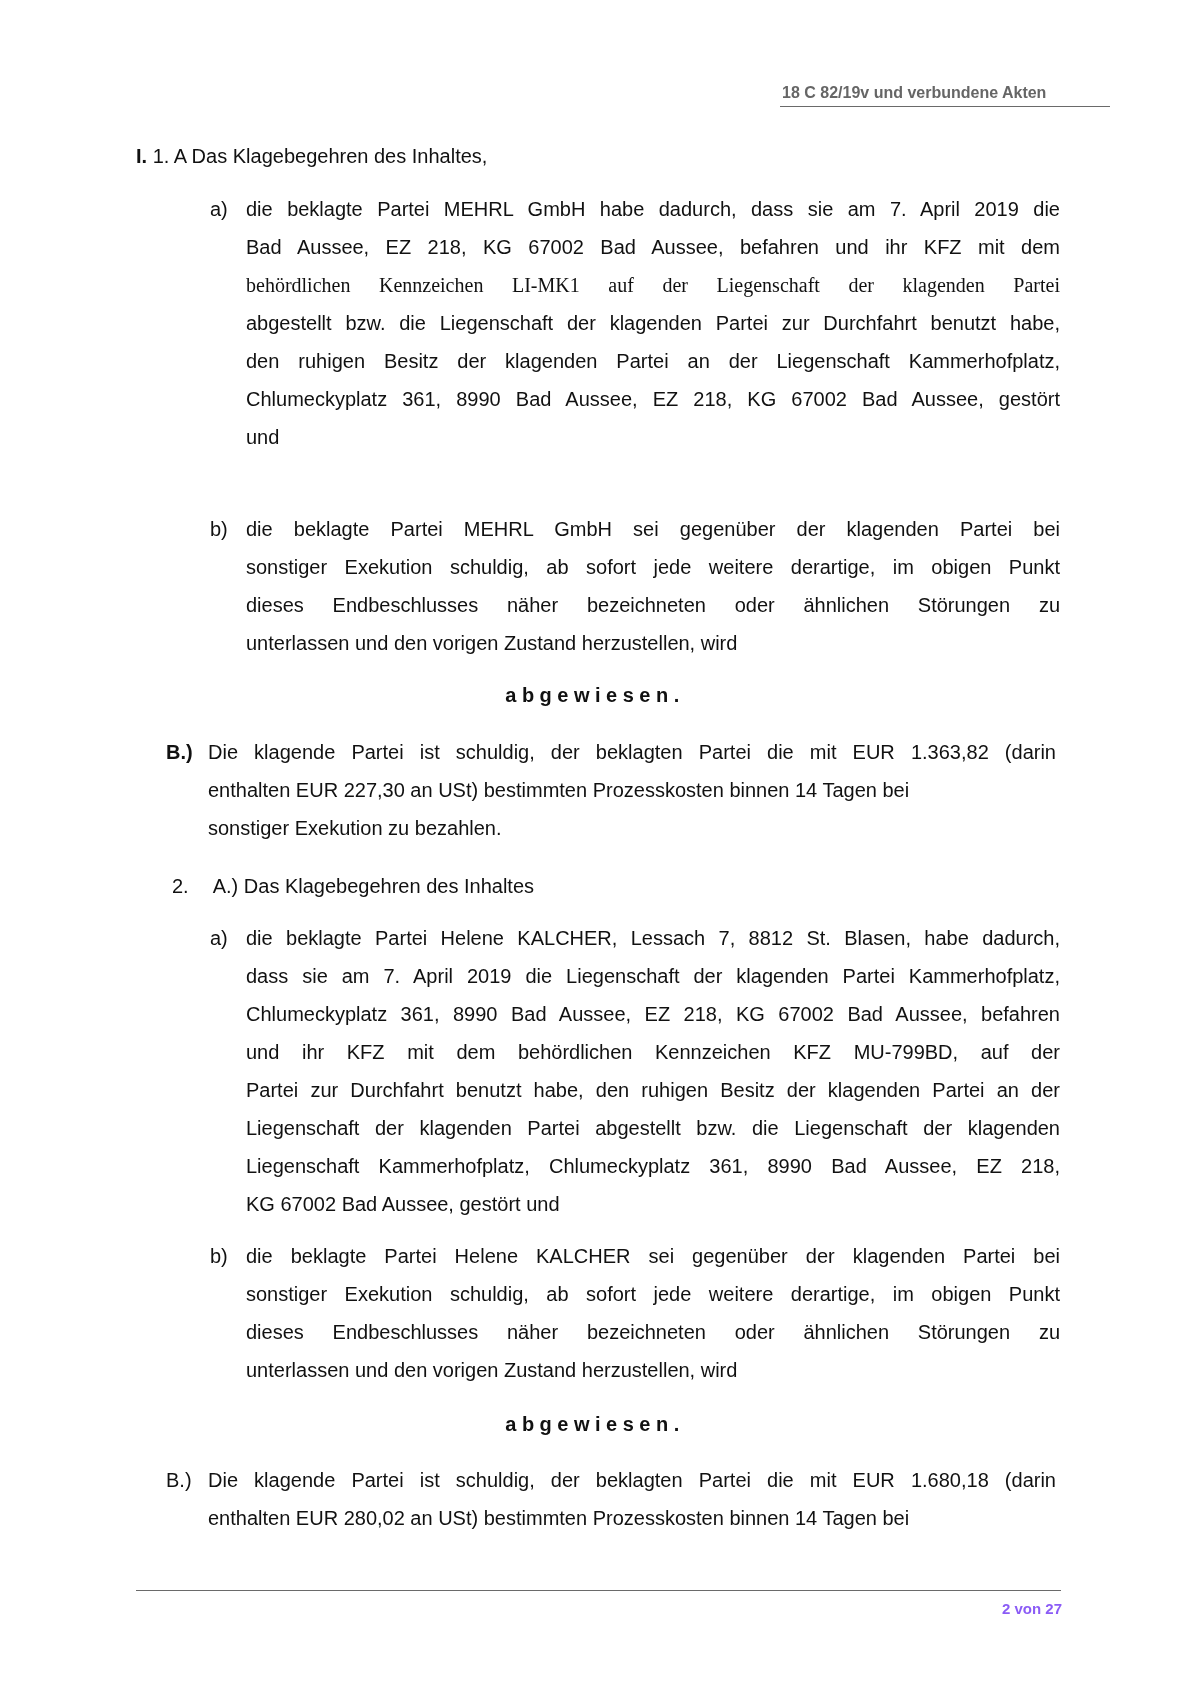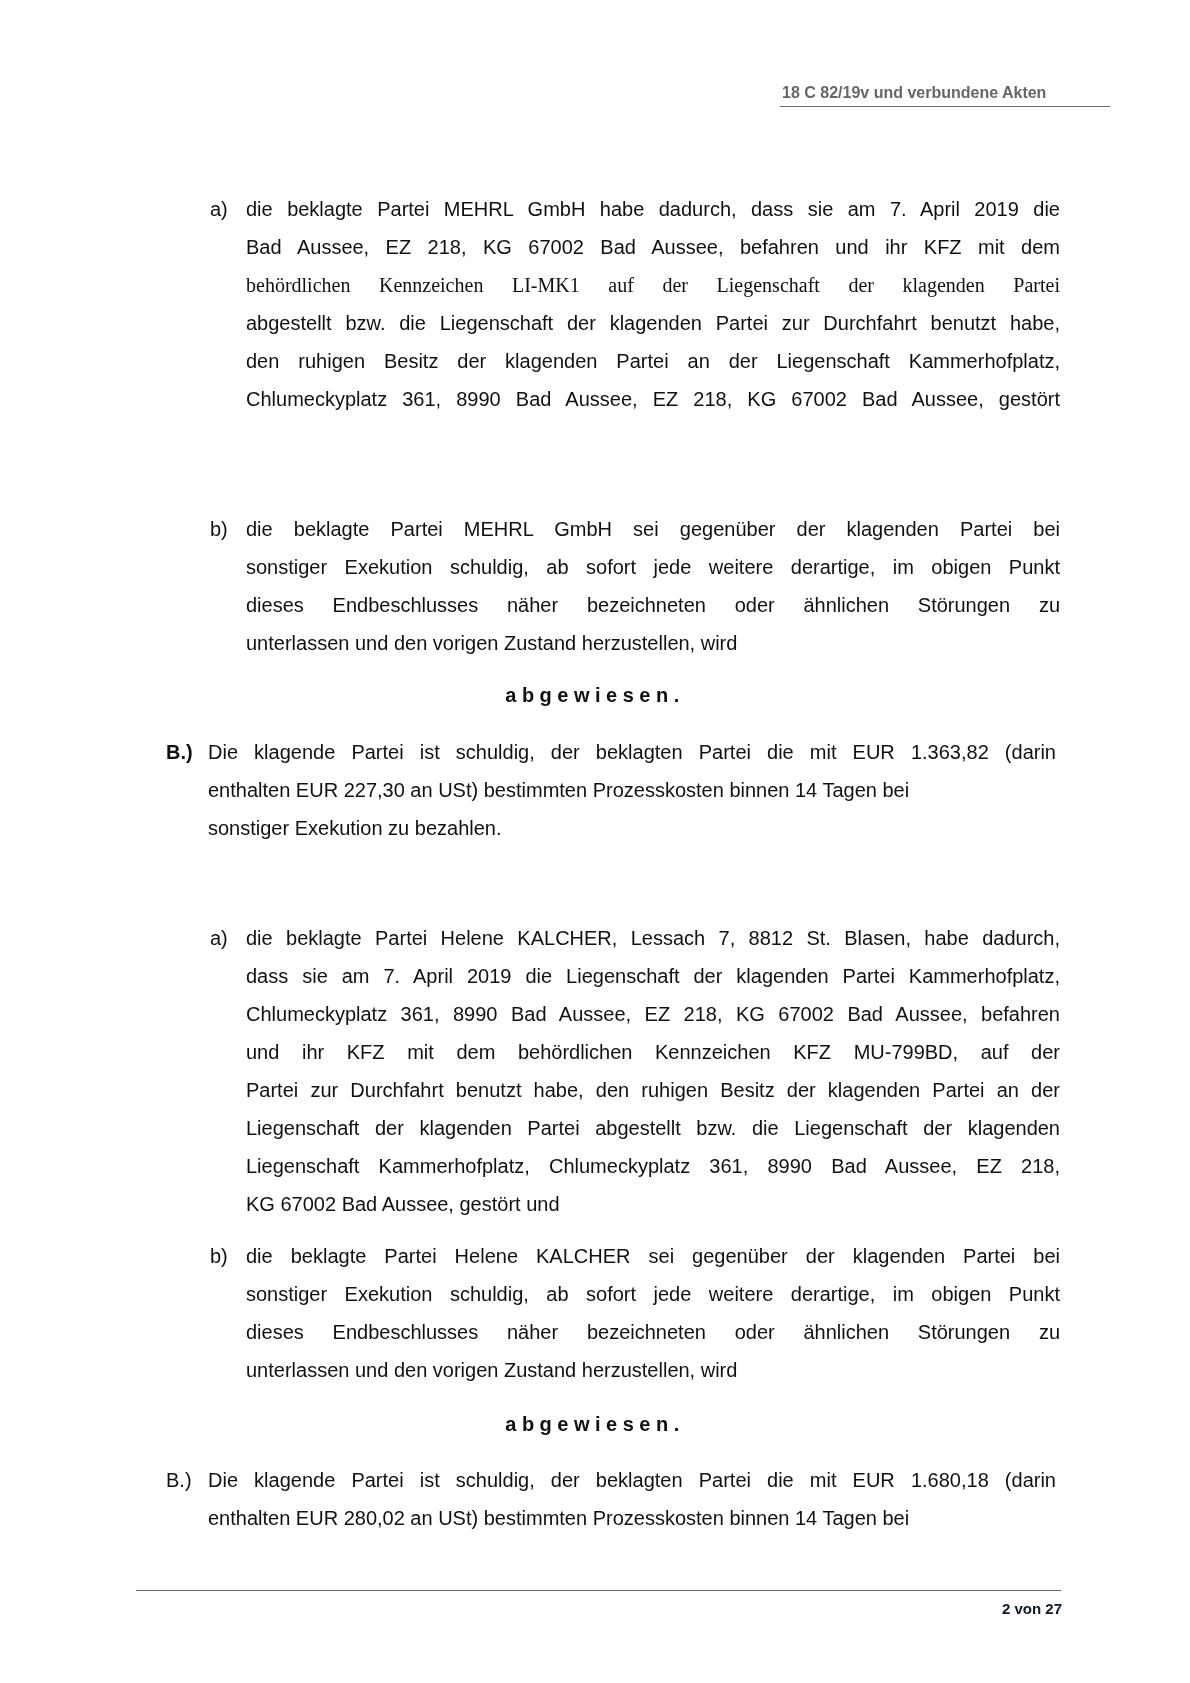--- a/index.html
+++ b/index.html
@@ -24,41 +24,46 @@
 
     .rejected { position: absolute; left: 0; width: 1190px; text-align: center; font-weight: bold;
                 letter-spacing: 5.5px; font-size: 20px; }
 
     .cost { position: absolute; left: 166px; width: 890px; }
     .cost .label { position: absolute; left: 0; top: 0; }
     .cost .body { position: absolute; left: 42px; width: 848px; }
     .cost .line1 { text-align: justify; text-align-last: justify; display:block; }
 
     .footer-line { position: absolute; left: 136px; top: 1590px; width: 925px; border-top: 1.5px solid #6a6a6a; }
-    .footer-text { position: absolute; right: 128px; top: 1600px; font-size: 15px; font-weight: bold; color: #0f172a; }
+    .footer-text { position: absolute; right: 128px; top: 1600px; font-size: 15px; font-weight: bold; color: #8b5cf6; }
   </style>
 </head>
 <body>
 
 <div class="page">
 
   <div class="header">
     <span class="header-text">18 C 82/19v und verbundene Akten</span>
   </div>
 
+  <div class="abs text p-head">
+    <b>I.</b>
+    <span>1. A Das Klagebegehren des Inhaltes,</span>
+  </div>
 
   <div class="item text" style="top:190px;">
     <span class="label">a)</span>
     <div class="body">
       <p style="text-align-last: justify;">die beklagte Partei MEHRL GmbH habe dadurch, dass sie am 7. April 2019 die</p>
       <p style="text-align-last: justify;">Bad Aussee, EZ 218, KG 67002 Bad Aussee, befahren und ihr KFZ mit dem</p>
       <p style="text-align-last: justify; font-family: Liberation Serif, serif;">behördlichen Kennzeichen LI-MK1 auf der Liegenschaft der klagenden Partei</p>
       <p style="text-align-last: justify;">abgestellt bzw. die Liegenschaft der klagenden Partei zur Durchfahrt benutzt habe,</p>
       <p style="text-align-last: justify;">den ruhigen Besitz der klagenden Partei an der Liegenschaft Kammerhofplatz,</p>
       <p style="text-align-last: justify;">Chlumeckyplatz 361, 8990 Bad Aussee, EZ 218, KG 67002 Bad Aussee, gestört</p>
+      <p>und</p>
     </div>
   </div>
 
   <div class="item text" style="top:510px;">
     <span class="label">b)</span>
     <div class="body">
       <p style="text-align-last: justify;">die beklagte Partei MEHRL GmbH sei gegenüber der klagenden Partei bei</p>
       <p style="text-align-last: justify;">sonstiger Exekution schuldig, ab sofort jede weitere derartige, im obigen Punkt</p>
       <p style="text-align-last: justify;">dieses Endbeschlusses näher bezeichneten oder ähnlichen Störungen zu</p>
       <p>unterlassen und den vorigen Zustand herzustellen, wird</p>
@@ -69,20 +74,25 @@
 
   <div class="cost text" style="top:733px;">
     <b class="label">B.)</b>
     <div class="body">
       <span class="line1">Die klagende Partei ist schuldig, der beklagten Partei die mit EUR 1.363,82 (darin</span>
       <div>enthalten EUR 227,30 an USt) bestimmten Prozesskosten binnen 14 Tagen bei</div>
       <div>sonstiger Exekution zu bezahlen.</div>
     </div>
   </div>
 
+  <div class="abs text" style="left:172px; top:867px;">
+    <span>2.</span>
+    <span style="display:inline-block; width:14px;"></span>
+    <span>A.) Das Klagebegehren des Inhaltes</span>
+  </div>
 
   <div class="item text" style="top:919px;">
     <span class="label">a)</span>
     <div class="body">
       <p style="text-align-last: justify;">die beklagte Partei Helene KALCHER, Lessach 7, 8812 St. Blasen, habe dadurch,</p>
       <p style="text-align-last: justify;">dass sie am 7. April 2019 die Liegenschaft der klagenden Partei Kammerhofplatz,</p>
       <p style="text-align-last: justify;">Chlumeckyplatz 361, 8990 Bad Aussee, EZ 218, KG 67002 Bad Aussee, befahren</p>
       <p style="text-align-last: justify;">und ihr KFZ mit dem behördlichen Kennzeichen KFZ MU-799BD, auf der</p>
       <p style="text-align-last: justify;">Partei zur Durchfahrt benutzt habe, den ruhigen Besitz der klagenden Partei an der</p>
       <p style="text-align-last: justify;">Liegenschaft der klagenden Partei abgestellt bzw. die Liegenschaft der klagenden</p>

